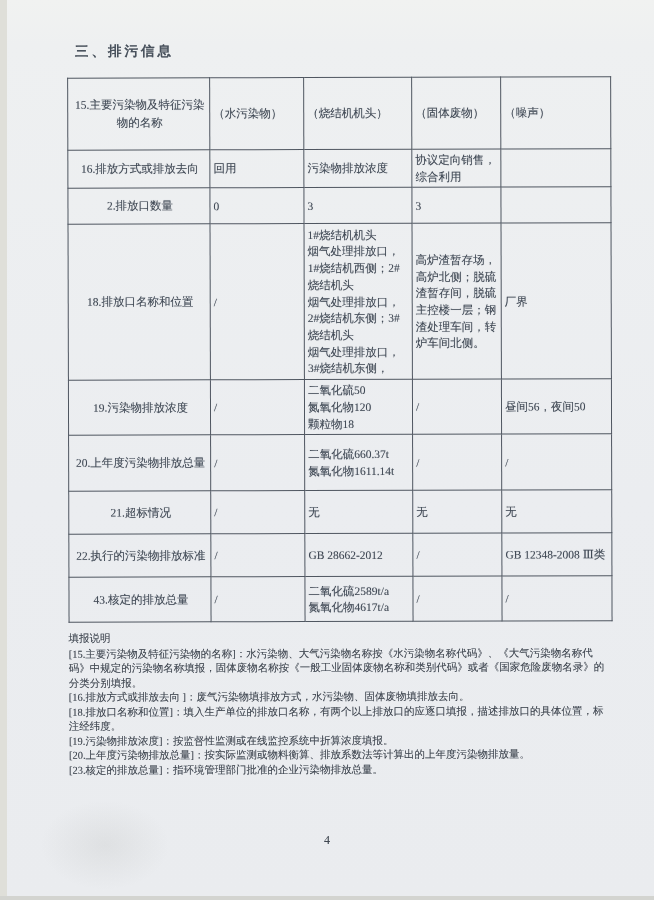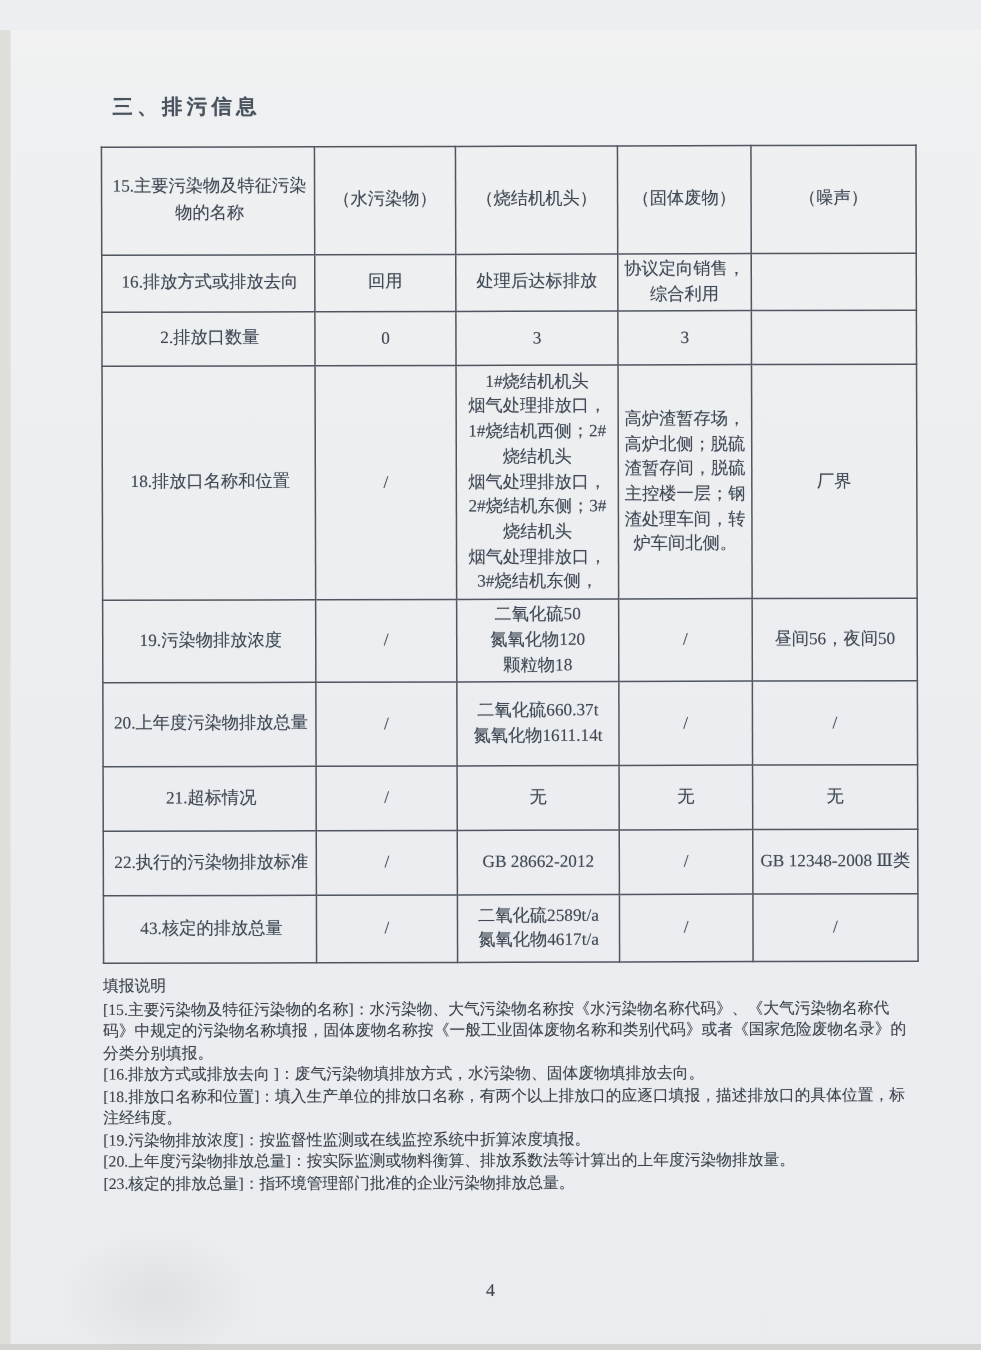--- a/index.html
+++ b/index.html
@@ -4,41 +4,40 @@
 <style>
   html,body{margin:0;padding:0;}
   body{
     width:654px;height:900px;position:relative;overflow:hidden;
     background:#eceef1;
     font-family:"Liberation Serif","DejaVu Serif",serif;
   }
   .page{
     position:absolute;inset:0;
     background:linear-gradient(180deg,#f1f2f1 0px,#eef0f1 45px,#ebedf0 55%,#eaecef 100%);
-    margin-top:20px;
   }
   .edge-left{position:absolute;left:0;top:0;width:7px;height:100%;background:#dfdfd9;}
   .edge-bottom{position:absolute;left:0;bottom:0;width:100%;height:4px;background:#d3d4d0;}
   .smudge{
     position:absolute;left:40px;top:800px;width:130px;height:90px;
     background:radial-gradient(ellipse at center,rgba(150,152,148,0.14),rgba(150,152,148,0) 70%);
   }
   .content{position:absolute;left:68px;top:42px;width:543px;transform:rotate(-0.15deg);}
   .title{
     margin:0 0 0 8px;font-size:13.5px;font-weight:bold;color:#49525d;
     letter-spacing:3px;text-shadow:0 0 0.6px rgba(73,82,93,0.45);
   }
   table.grid{
     border-collapse:collapse;table-layout:fixed;width:543px;margin-top:17px;
     background:transparent;
   }
   .grid td{
     border:1.5px solid #4f5660;
     color:#414a56;font-size:11.5px;line-height:1.45;
-    text-align:center;vertical-align:middle;
+    text-align:left;vertical-align:middle;
     padding:2px 3px;white-space:pre-line;word-break:break-all;
     text-shadow:0 0 0.7px rgba(65,74,86,0.38);
   }
   .grid td.lab{text-align:center;padding-left:5px;line-height:1.5;}
   .grid tr.r15{height:72px;}
   .grid tr.r16{height:38px;}
   .grid tr.r17{height:36px;}
   .grid tr.r18{height:156px;}
   .grid tr.r19{height:52px;}
   .grid tr.r20{height:56px;}
@@ -77,21 +76,21 @@
         <tr class="r15">
           <td class="lab">15.主要污染物及特征污染物的名称</td>
           <td>（水污染物）</td>
           <td>（烧结机机头）</td>
           <td>（固体废物）</td>
           <td>（噪声）</td>
         </tr>
         <tr class="r16">
           <td class="lab">16.排放方式或排放去向</td>
           <td>回用</td>
-          <td>处理后达标排放</td>
+          <td>污染物排放浓度</td>
           <td>协议定向销售，
 综合利用</td>
           <td></td>
         </tr>
         <tr class="r17">
           <td class="lab">2.排放口数量</td>
           <td>0</td>
           <td>3</td>
           <td>3</td>
           <td></td>

